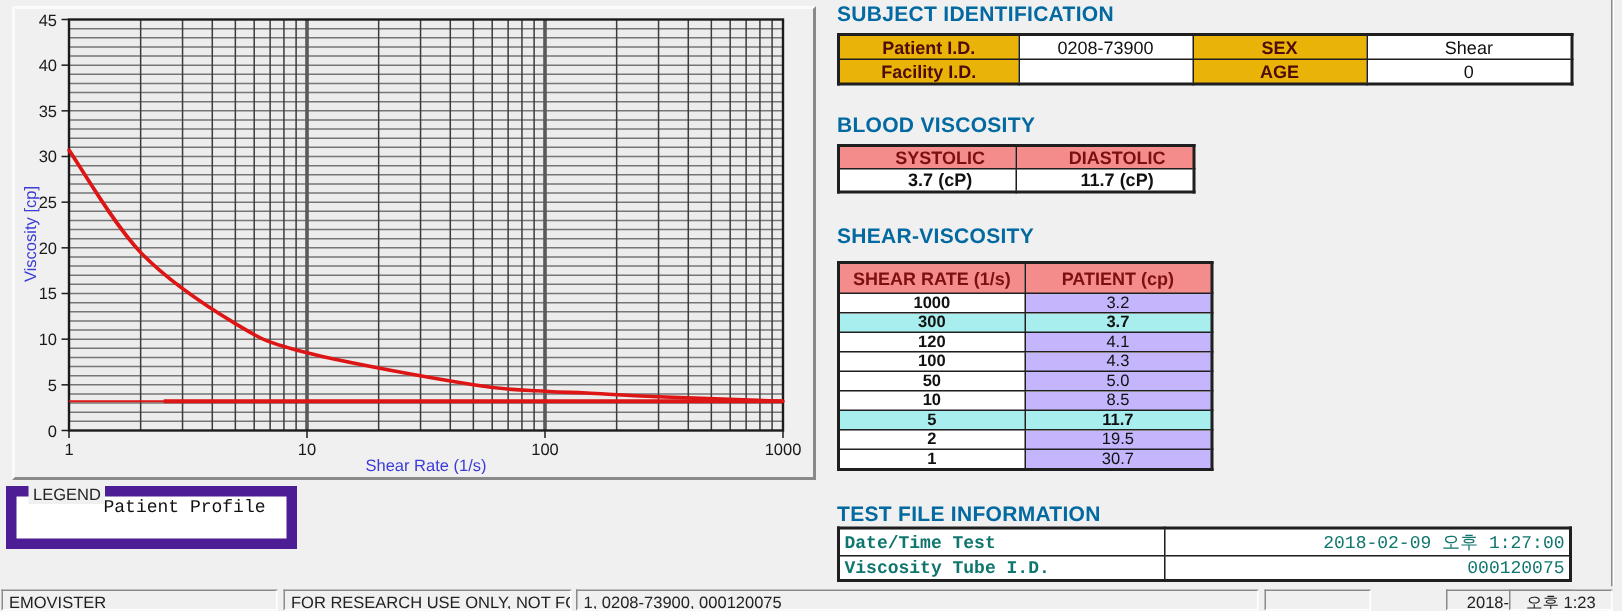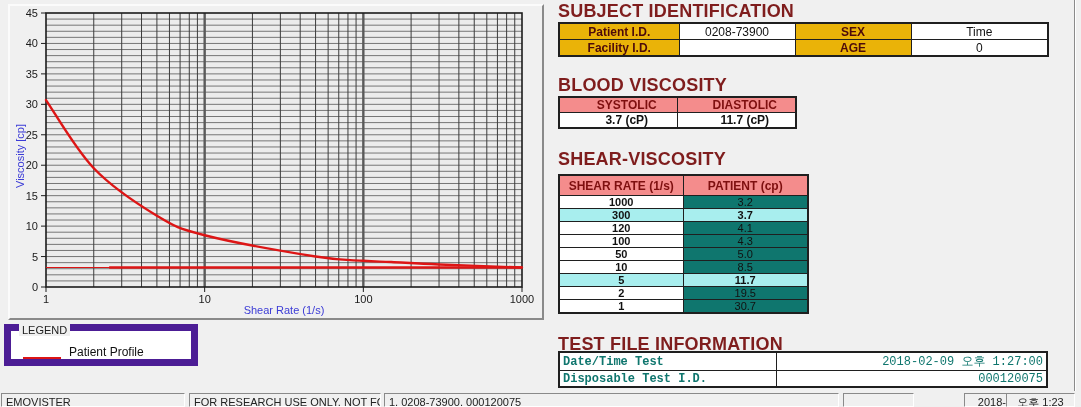--- a/index.html
+++ b/index.html
@@ -21,45 +21,45 @@
   .axis-title{font:11px "Liberation Sans",sans-serif;fill:#3b3bd6;}
   
   .legend-box{
     position:absolute;left:4px;top:324px;width:180px;height:28px;
     background:#ffffff;border:7px solid #4c1d95;
   }
   .legend-title{
     position:absolute;left:8px;top:-7px;background:#f0f0f0;
     padding:0 3px;font-size:11px;color:#222;
   }
-  .legend-row{display:flex;align-items:flex-end;height:100%;padding-left:12px;}
+  .legend-row{display:flex;align-items:flex-start;height:100%;padding-left:12px;font-family:Liberation Mono, monospace;}
   .legend-line{width:38px;height:0;border-top:2px solid #dd1515;margin-right:8px;}
   .legend-label{font-size:12px;color:#111;}
   
   .sec-title{
-    position:absolute;font-size:18px;font-weight:bold;color:#7f1d1d;
+    position:absolute;font-size:14px;font-weight:bold;color:#0369a1;
     letter-spacing:.2px;white-space:nowrap;
   }
   table{border-collapse:collapse;table-layout:fixed;position:absolute;}
   td,th{overflow:hidden;white-space:nowrap;}
   .dtab td,.dtab th{border:1px solid #1f1f1f;font-size:12px;padding:0 3px;}
   .dtab{border:2px solid #1f1f1f;}
   .pink{background:#eab308;color:#4d0b0b;font-weight:bold;text-align:center;}
   .white{background:#ffffff;color:#111;text-align:center;}
   .hdr{background:#f48c8c;color:#7e0f0f;font-weight:bold;text-align:center;}
   .bold{font-weight:bold;}
   .subject-table{left:558px;top:22px;width:489px;}
   .subject-table td{height:15px;}
   .blood-table{left:558px;top:96px;width:237px;}
   .blood-table td,.blood-table th{height:13px;padding-left:20px;}
   .shear-table{left:558px;top:174px;width:249px;}
   .shear-table th{height:19px;}
   .shear-table td{height:11px;font-size:11px;padding:0 2px;}
   .shear-table td.rate{background:#fff;text-align:center;font-weight:bold;color:#111;}
-  .shear-table td.val{background:#0f766e;text-align:center;color:#111;}
+  .shear-table td.val{background:#c4b5fd;text-align:center;color:#111;}
   .shear-table tr.hl td{background:#a8eeee;font-weight:bold;}
   .test-table{left:558px;top:351px;width:488px;}
   .test-table td{height:15px;background:#fff;color:#0f766e;font-family:Liberation Mono, monospace;}
   .test-table td.lbl{font-weight:bold;text-align:left;}
   .test-table td.v{text-align:right;}
   .right-groove{
     position:absolute;left:1074px;top:0;height:391px;width:0;
     border-left:1px solid #8a8a8a;border-right:1px solid #ffffff;
   }
   
@@ -199,21 +199,21 @@
       <col style="width:120px">
       <col style="width:116px">
       <col style="width:116px">
       <col style="width:137px">
     </colgroup>
   <tbody>
       <tr>
     <td class="pink">Patient I.D.</td>
     <td class="white">0208-73900</td>
     <td class="pink">SEX</td>
-    <td class="white">Time</td>
+    <td class="white">Shear</td>
   </tr>
   <tr>
     <td class="pink">Facility I.D.</td>
     <td class="white"></td>
     <td class="pink">AGE</td>
     <td class="white">0</td>
   </tr>
 </tbody>
   </table>
 
@@ -292,21 +292,21 @@
   <colgroup>
       <col style="width:217px">
       <col style="width:271px">
     </colgroup>
   <tbody>
       <tr>
     <td class="lbl">Date/Time Test</td>
     <td class="v">2018-02-09  오후 1:27:00</td>
   </tr>
   <tr>
-    <td class="lbl">Disposable Test I.D.</td>
+    <td class="lbl">Viscosity Tube I.D.</td>
     <td class="v">000120075</td>
   </tr>
 </tbody>
   </table>
 
 <div class="right-groove"></div>
 
 <div class="status-bar">
   <div class="seg" style="left:1px;width:184px;">EMOVISTER</div>
   <div class="seg" style="left:189px;width:192px;">FOR RESEARCH USE ONLY, NOT FOR USE IN DIAGNOSTIC PROCEDURES</div>

